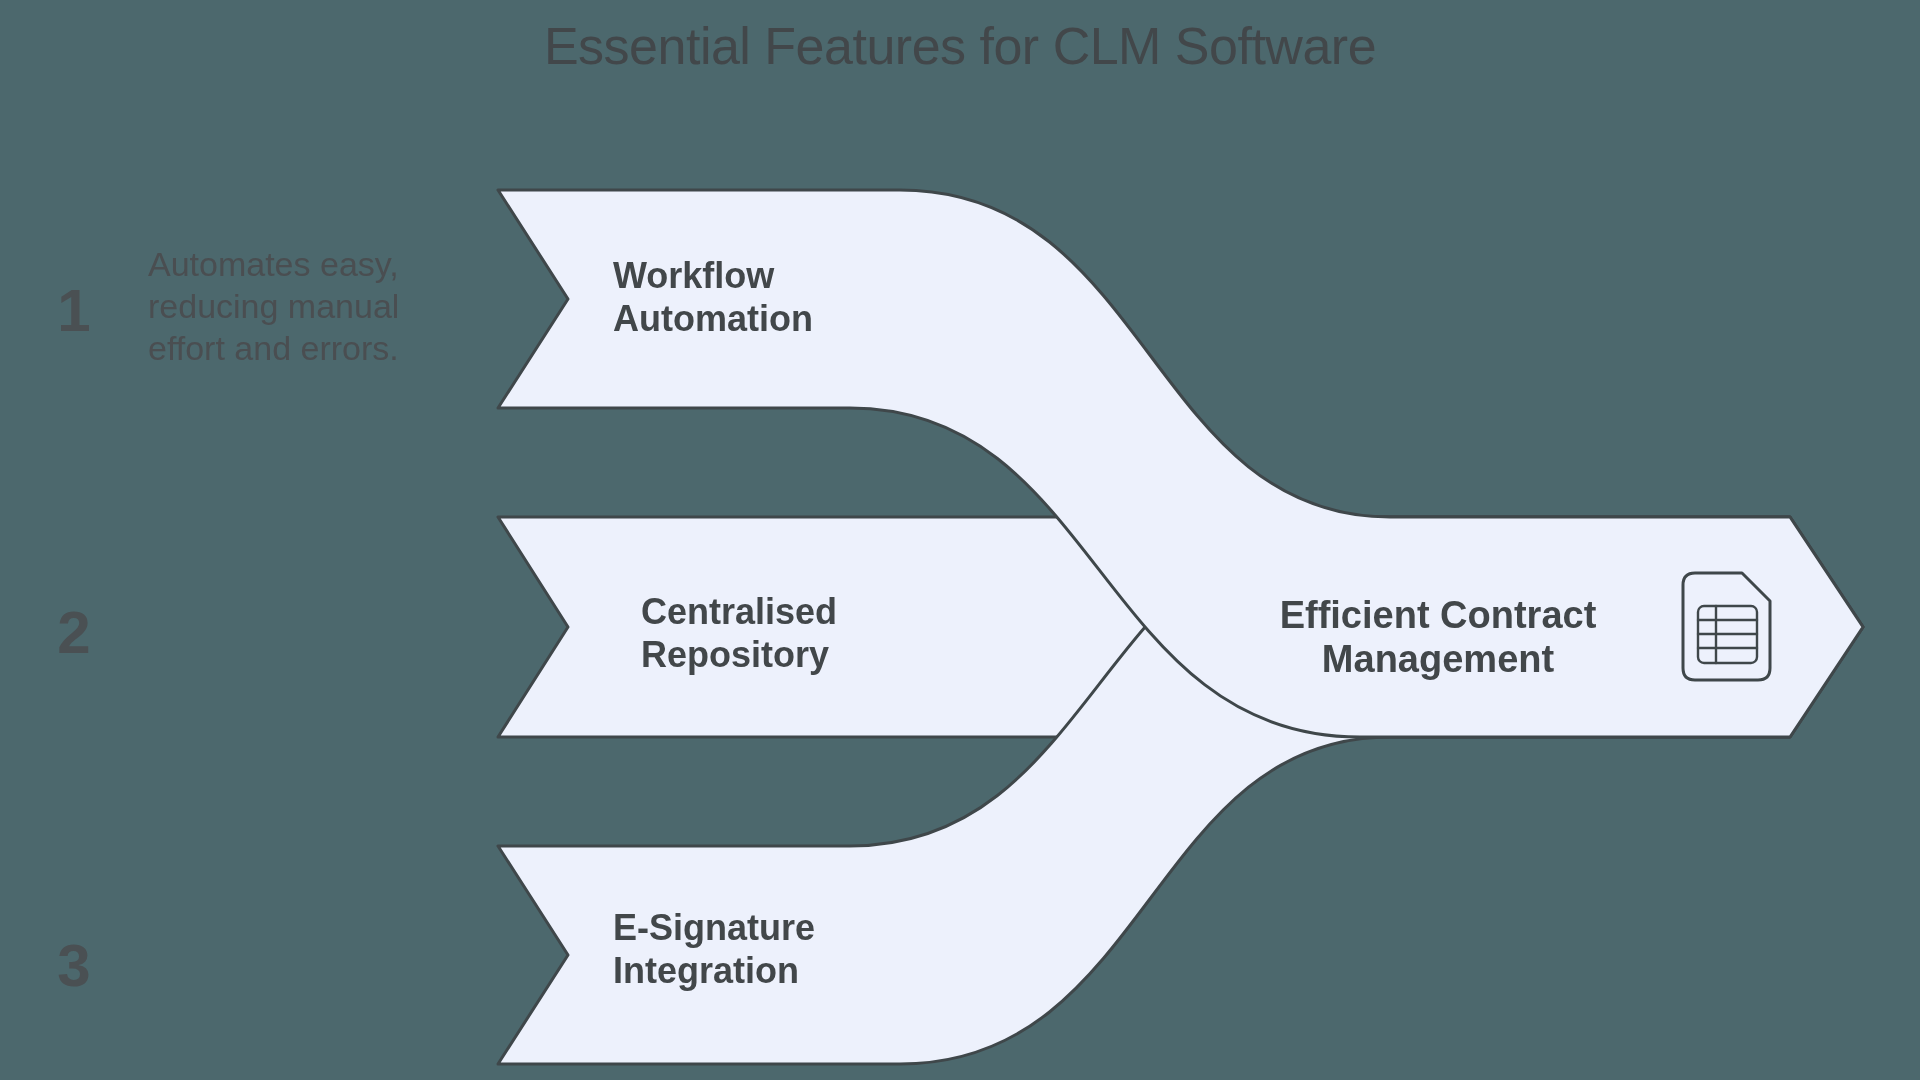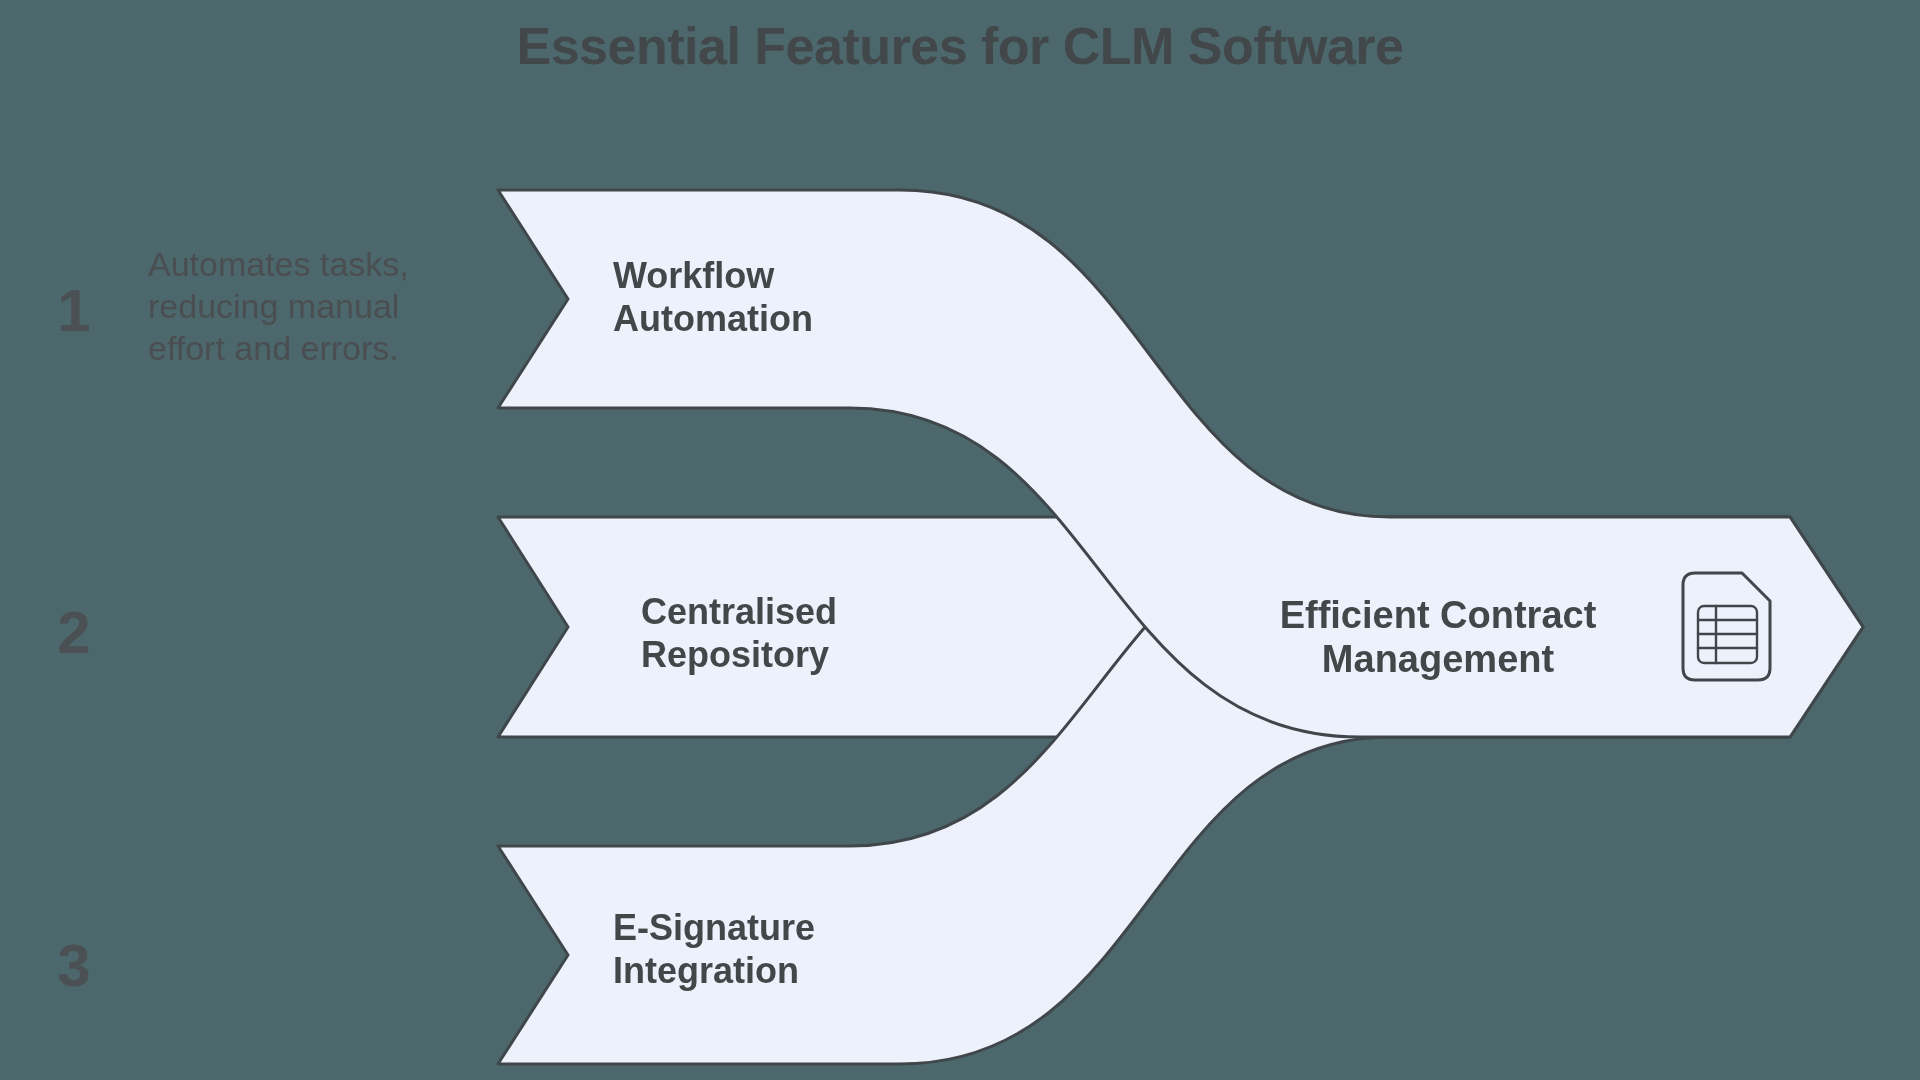--- a/index.html
+++ b/index.html
@@ -25,21 +25,21 @@
     stroke-linecap:round;
   }
   .icon-line{
     fill:none;stroke:var(--outline);stroke-width:3;
     stroke-linejoin:round;stroke-linecap:round;
   }
   .icon-line.thin{stroke-width:2.4;}
   .title{
     position:absolute;left:0;top:16px;width:1920px;
     text-align:center;
-    font-size:52px;font-weight:700;letter-spacing:-0.5px;
+    font-size:52px;font-weight:400;letter-spacing:-0.5px;
     color:var(--heading-text);
     white-space:nowrap;
   }
   .num{
     position:absolute;left:50px;width:48px;
     text-align:center;
     font-size:60px;font-weight:700;line-height:62px;
     color:var(--number-text);
   }
   .num.n1{top:280px;}
@@ -90,21 +90,21 @@
       <path class="icon-line" d="M 1742 573 L 1770 601 V 668 Q 1770 680 1758 680 H 1695 Q 1683 680 1683 668
                V 585 Q 1683 573 1695 573 Z"></path>
       <rect class="icon-line thin" x="1698" y="606" width="59" height="57" rx="6"></rect>
       <path class="icon-line thin" d="M 1698 620 H 1757 M 1698 634 H 1757 M 1698 648 H 1757 M 1716 606 V 663"></path>
     </g>
   </svg>
 
   <div class="title">Essential Features for CLM Software</div>
 
   <div class="num n1">1</div>
-  <div class="desc d1">Automates tasks,
+  <div class="desc d1">Automates easy,
 reducing manual
 effort and errors.</div>
   <div class="rlabel l1">Workflow
 Automation</div>
 
   <div class="num n2">2</div>
   <div class="rlabel l2">Centralised
 Repository</div>
 
   <div class="num n3">3</div>

